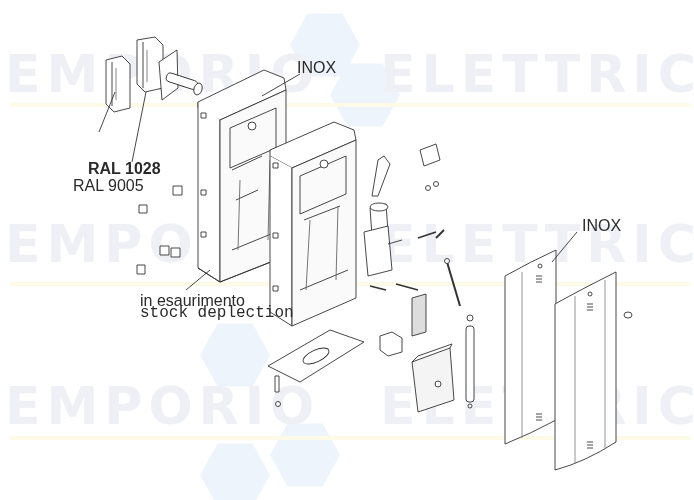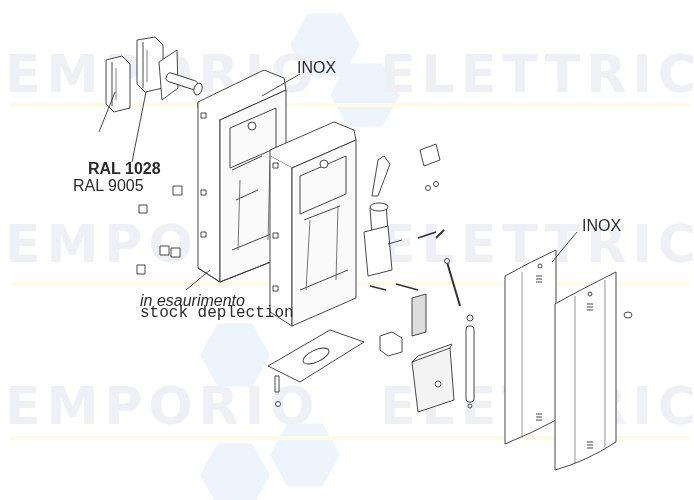--- a/index.html
+++ b/index.html
@@ -167,14 +167,14 @@
   </g>
   <g>
     <ellipse cx="628" cy="315" rx="4" ry="3"></ellipse>
   </g>
 </svg>
 
 <div class="lbl" style="left:73px;top:133px;margin-top:46px;">RAL 9005</div>
 <div class="lbl" style="left:88px;top:162px;font-weight:bold;">RAL 1028</div>
 <div class="lbl" style="left:297px;top:61px;">INOX</div>
 <div class="lbl" style="left:582px;top:219px;">INOX</div>
-<div class="lbl" style="left:140px;top:294px;font-style:italic;">in esaurimento</div>
+<div class="lbl" style="left:140px;top:294px;">in esaurimento</div>
 <div class="lbl" style="left:140px;top:307px;font-family:Liberation Mono, monospace;">stock deplection</div>
 
 </body></html>

